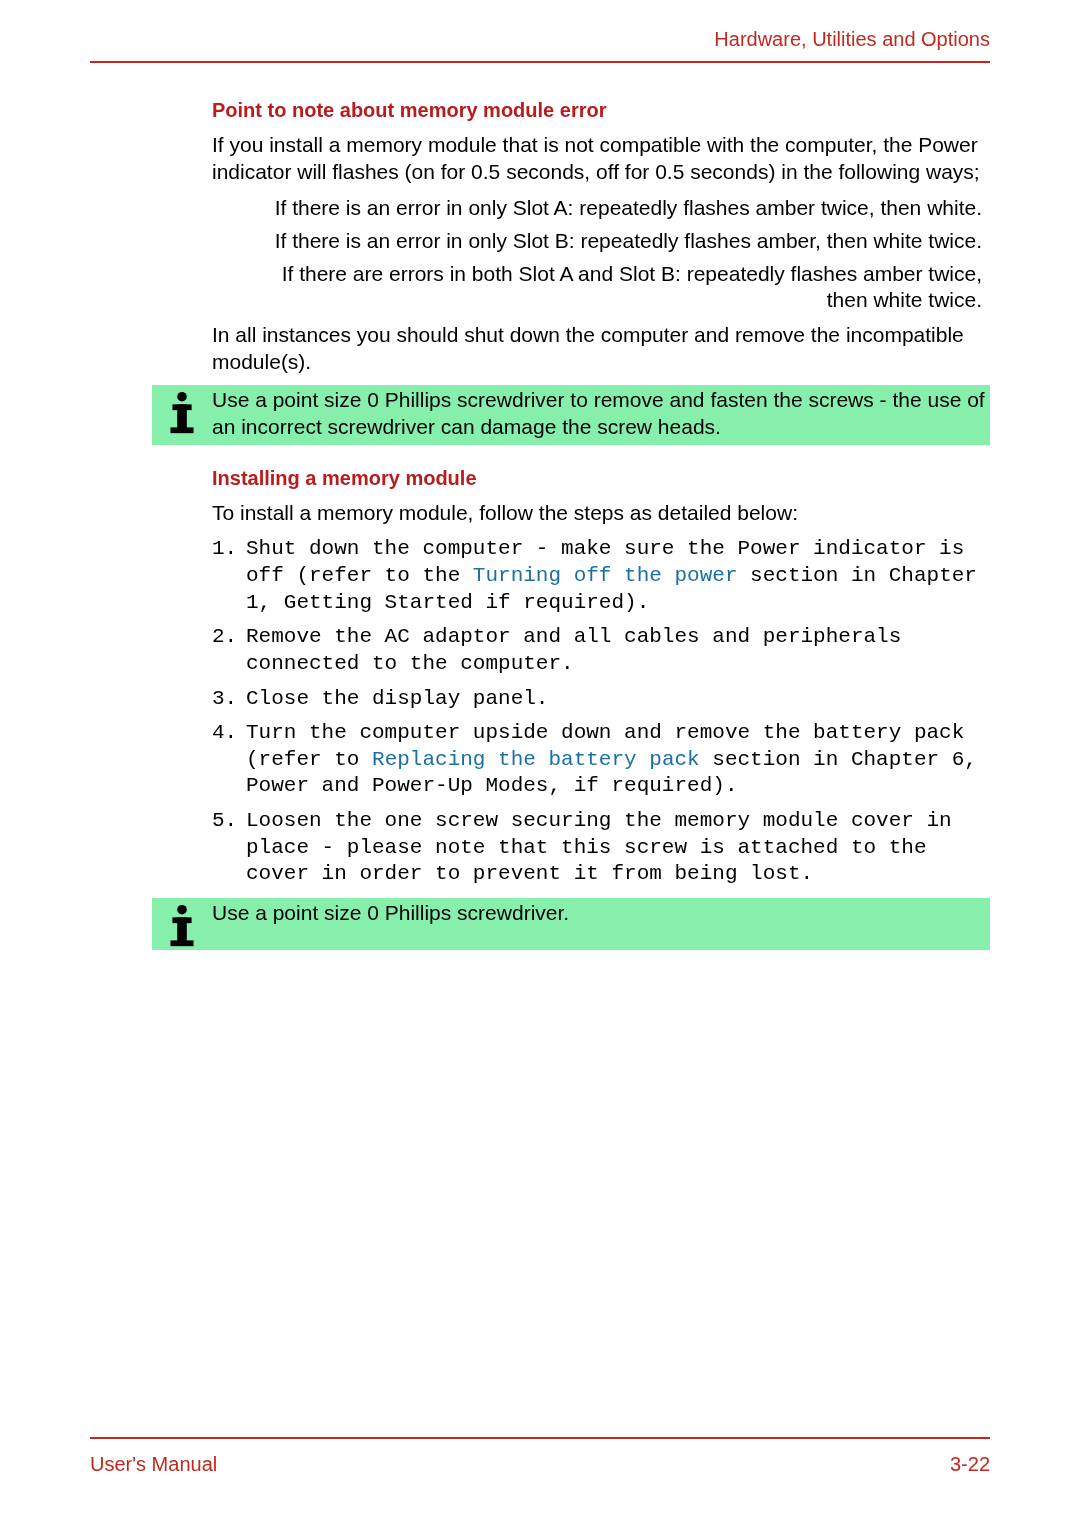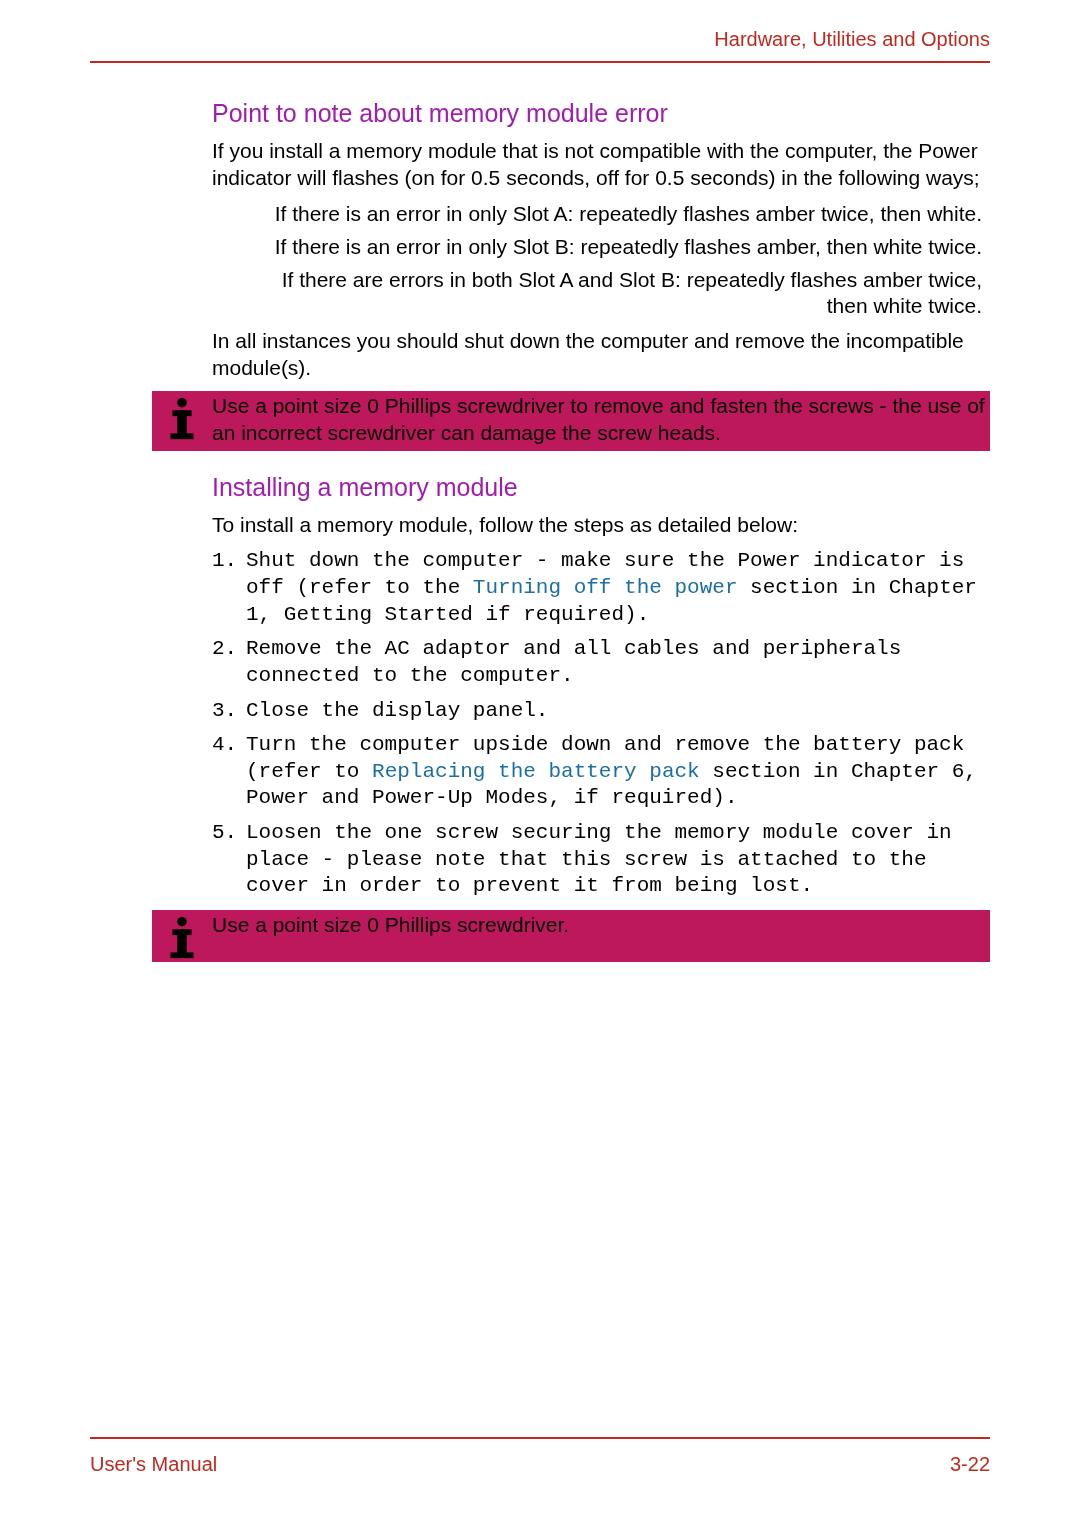--- a/index.html
+++ b/index.html
@@ -23,44 +23,44 @@
   .header-text {
     text-align: right;
     font-size: 20px;
     color: #c1291e;
   }
   .content {
     margin-left: 122px;
     margin-top: 36px;
   }
   h2.section-title {
-    font-size: 25px;
-    font-weight: normal;
-    color: #a21caf;
+    font-size: 20px;
+    font-weight: bold;
+    color: #b91c1c;
     margin: 0 0 10px 0;
   }
   p.body, .body {
     font-size: 21px;
     line-height: 1.27;
     margin: 0 0 10px 0;
   }
   .indented-list {
     margin: 8px;
     padding: 0 0 0 32px;
     text-align: right;
   }
   .indented-list .li-item {
     font-size: 21px;
     line-height: 1.27;
     margin-bottom: 6px;
   }
   .info-block {
     display: flex;
     align-items: flex-start;
-    background: #be185d;
+    background: #86efac;
     margin-left: -60px;
     margin-top: 10px;
     margin-bottom: 22px;
   }
   .info-icon {
     width: 60px;
     flex: 0 0 60px;
     display: flex;
     align-items: center;
     justify-content: center;

